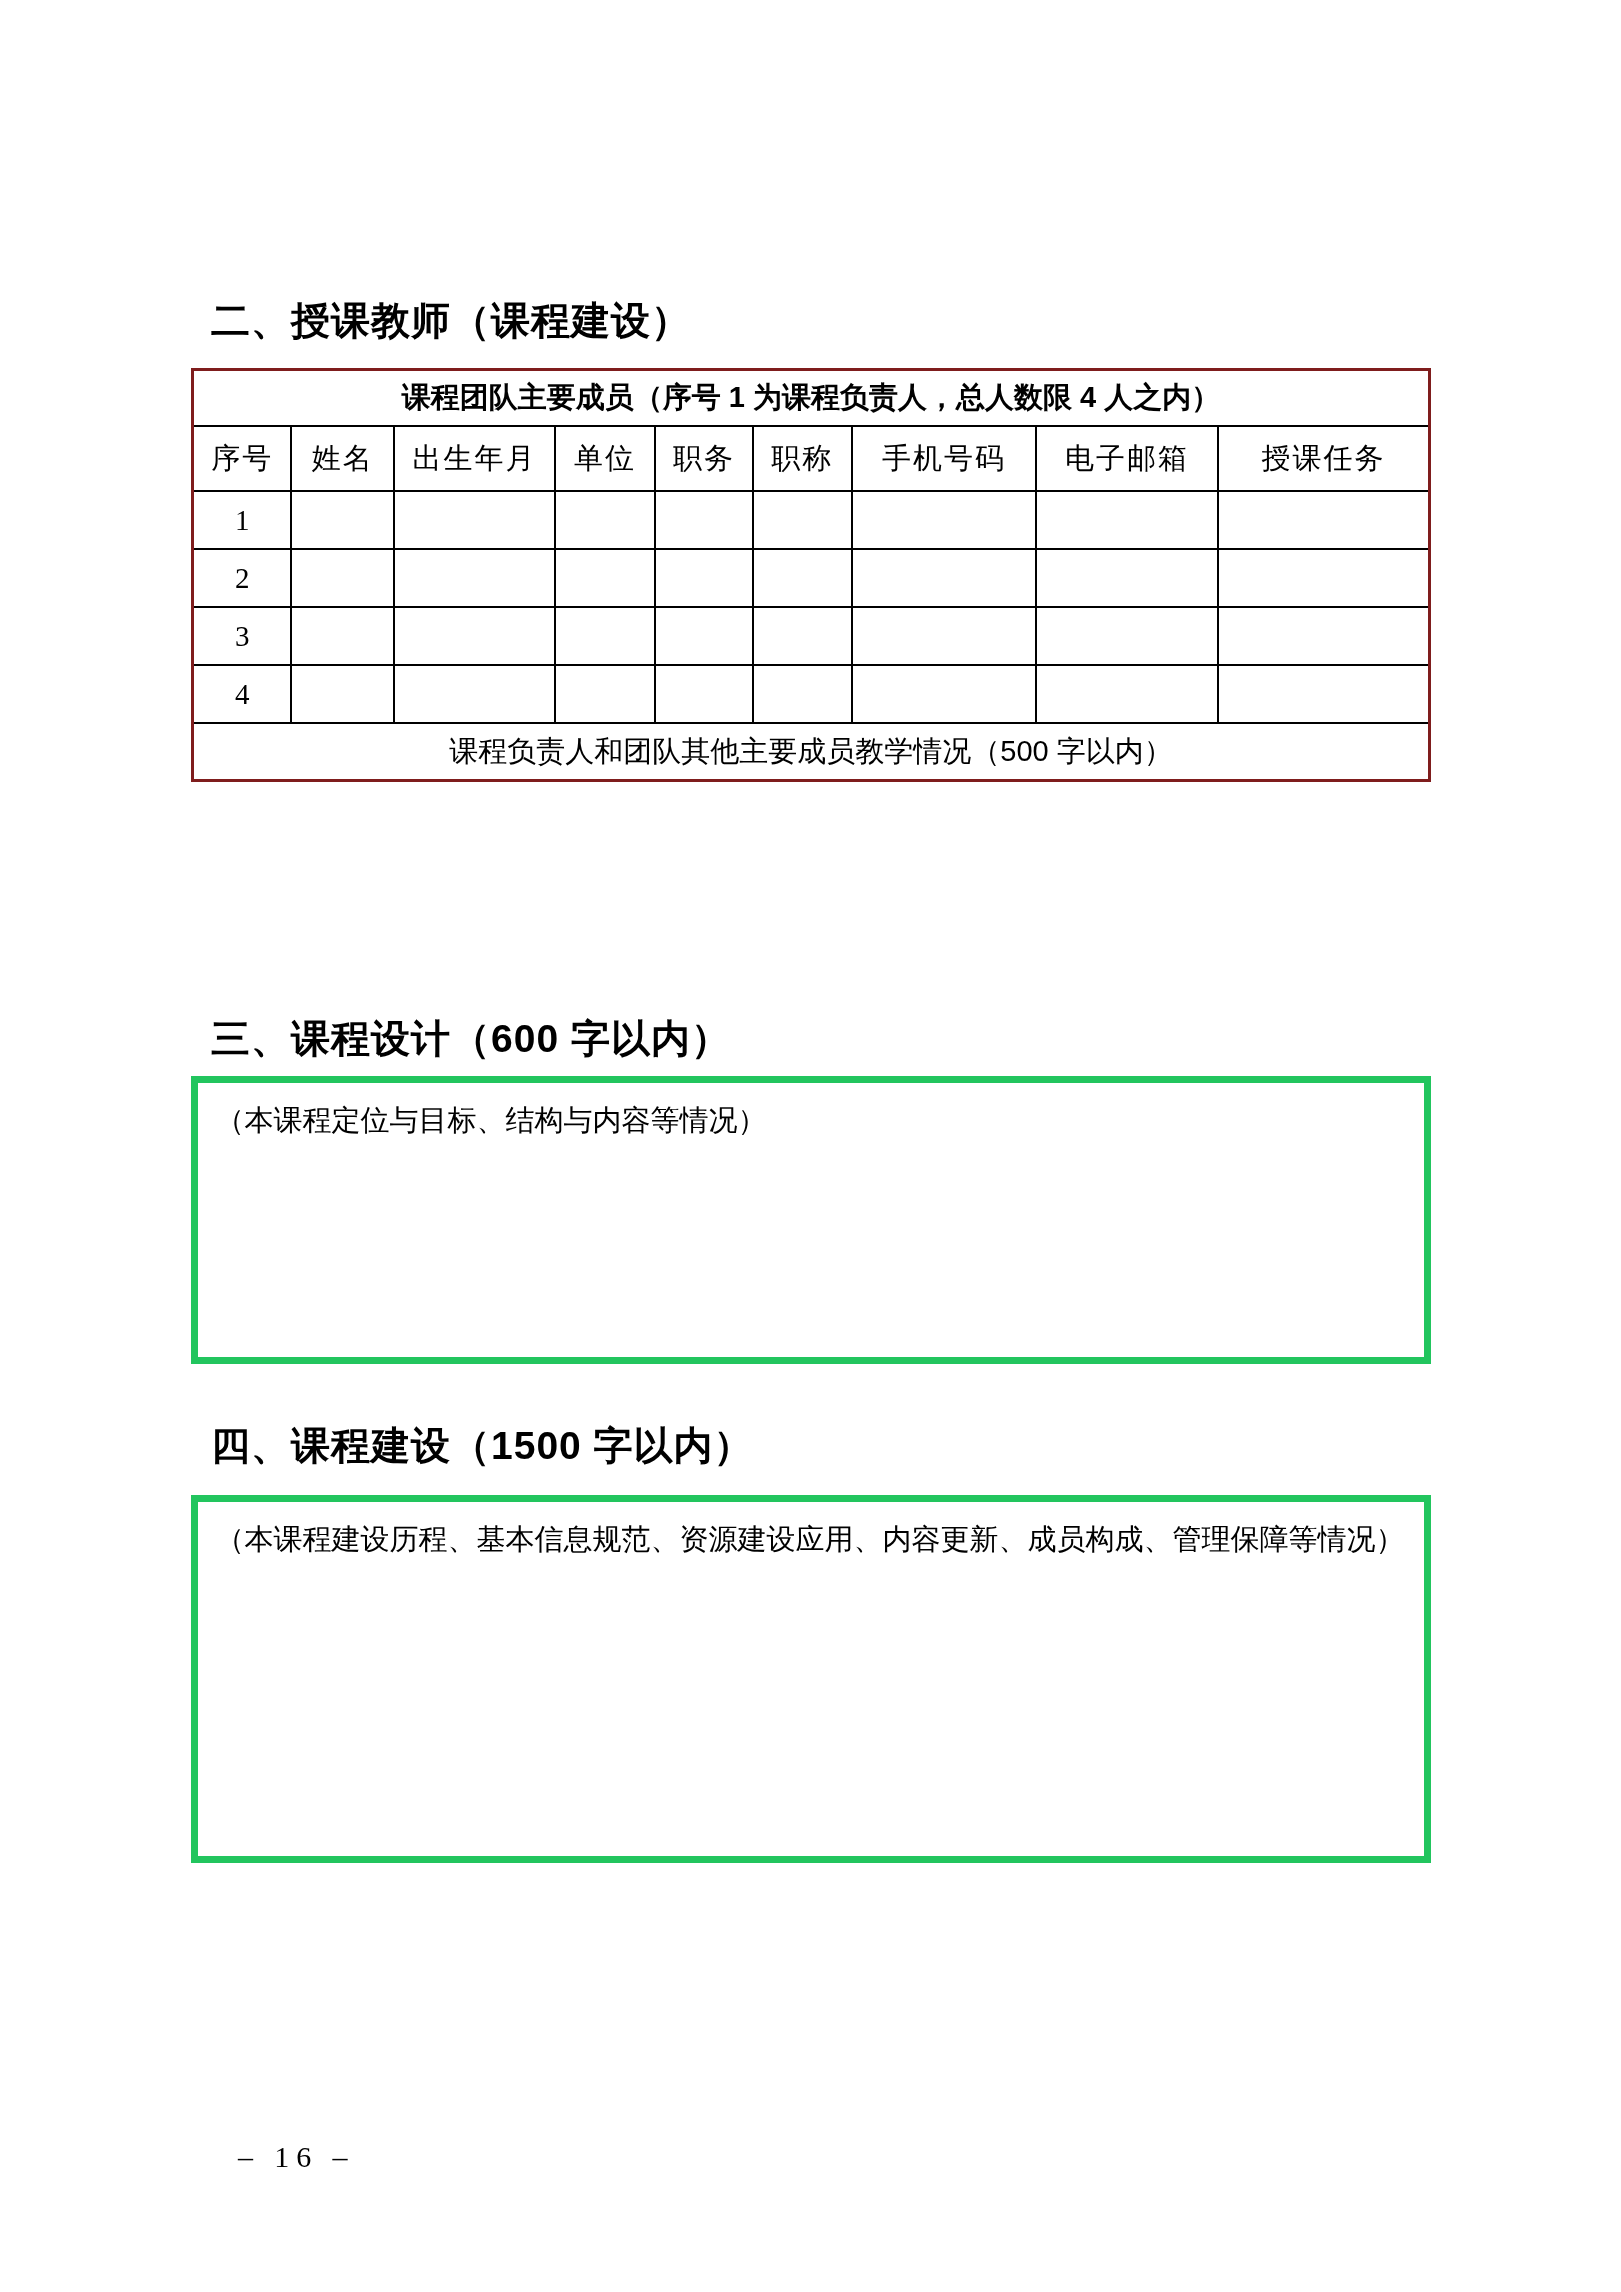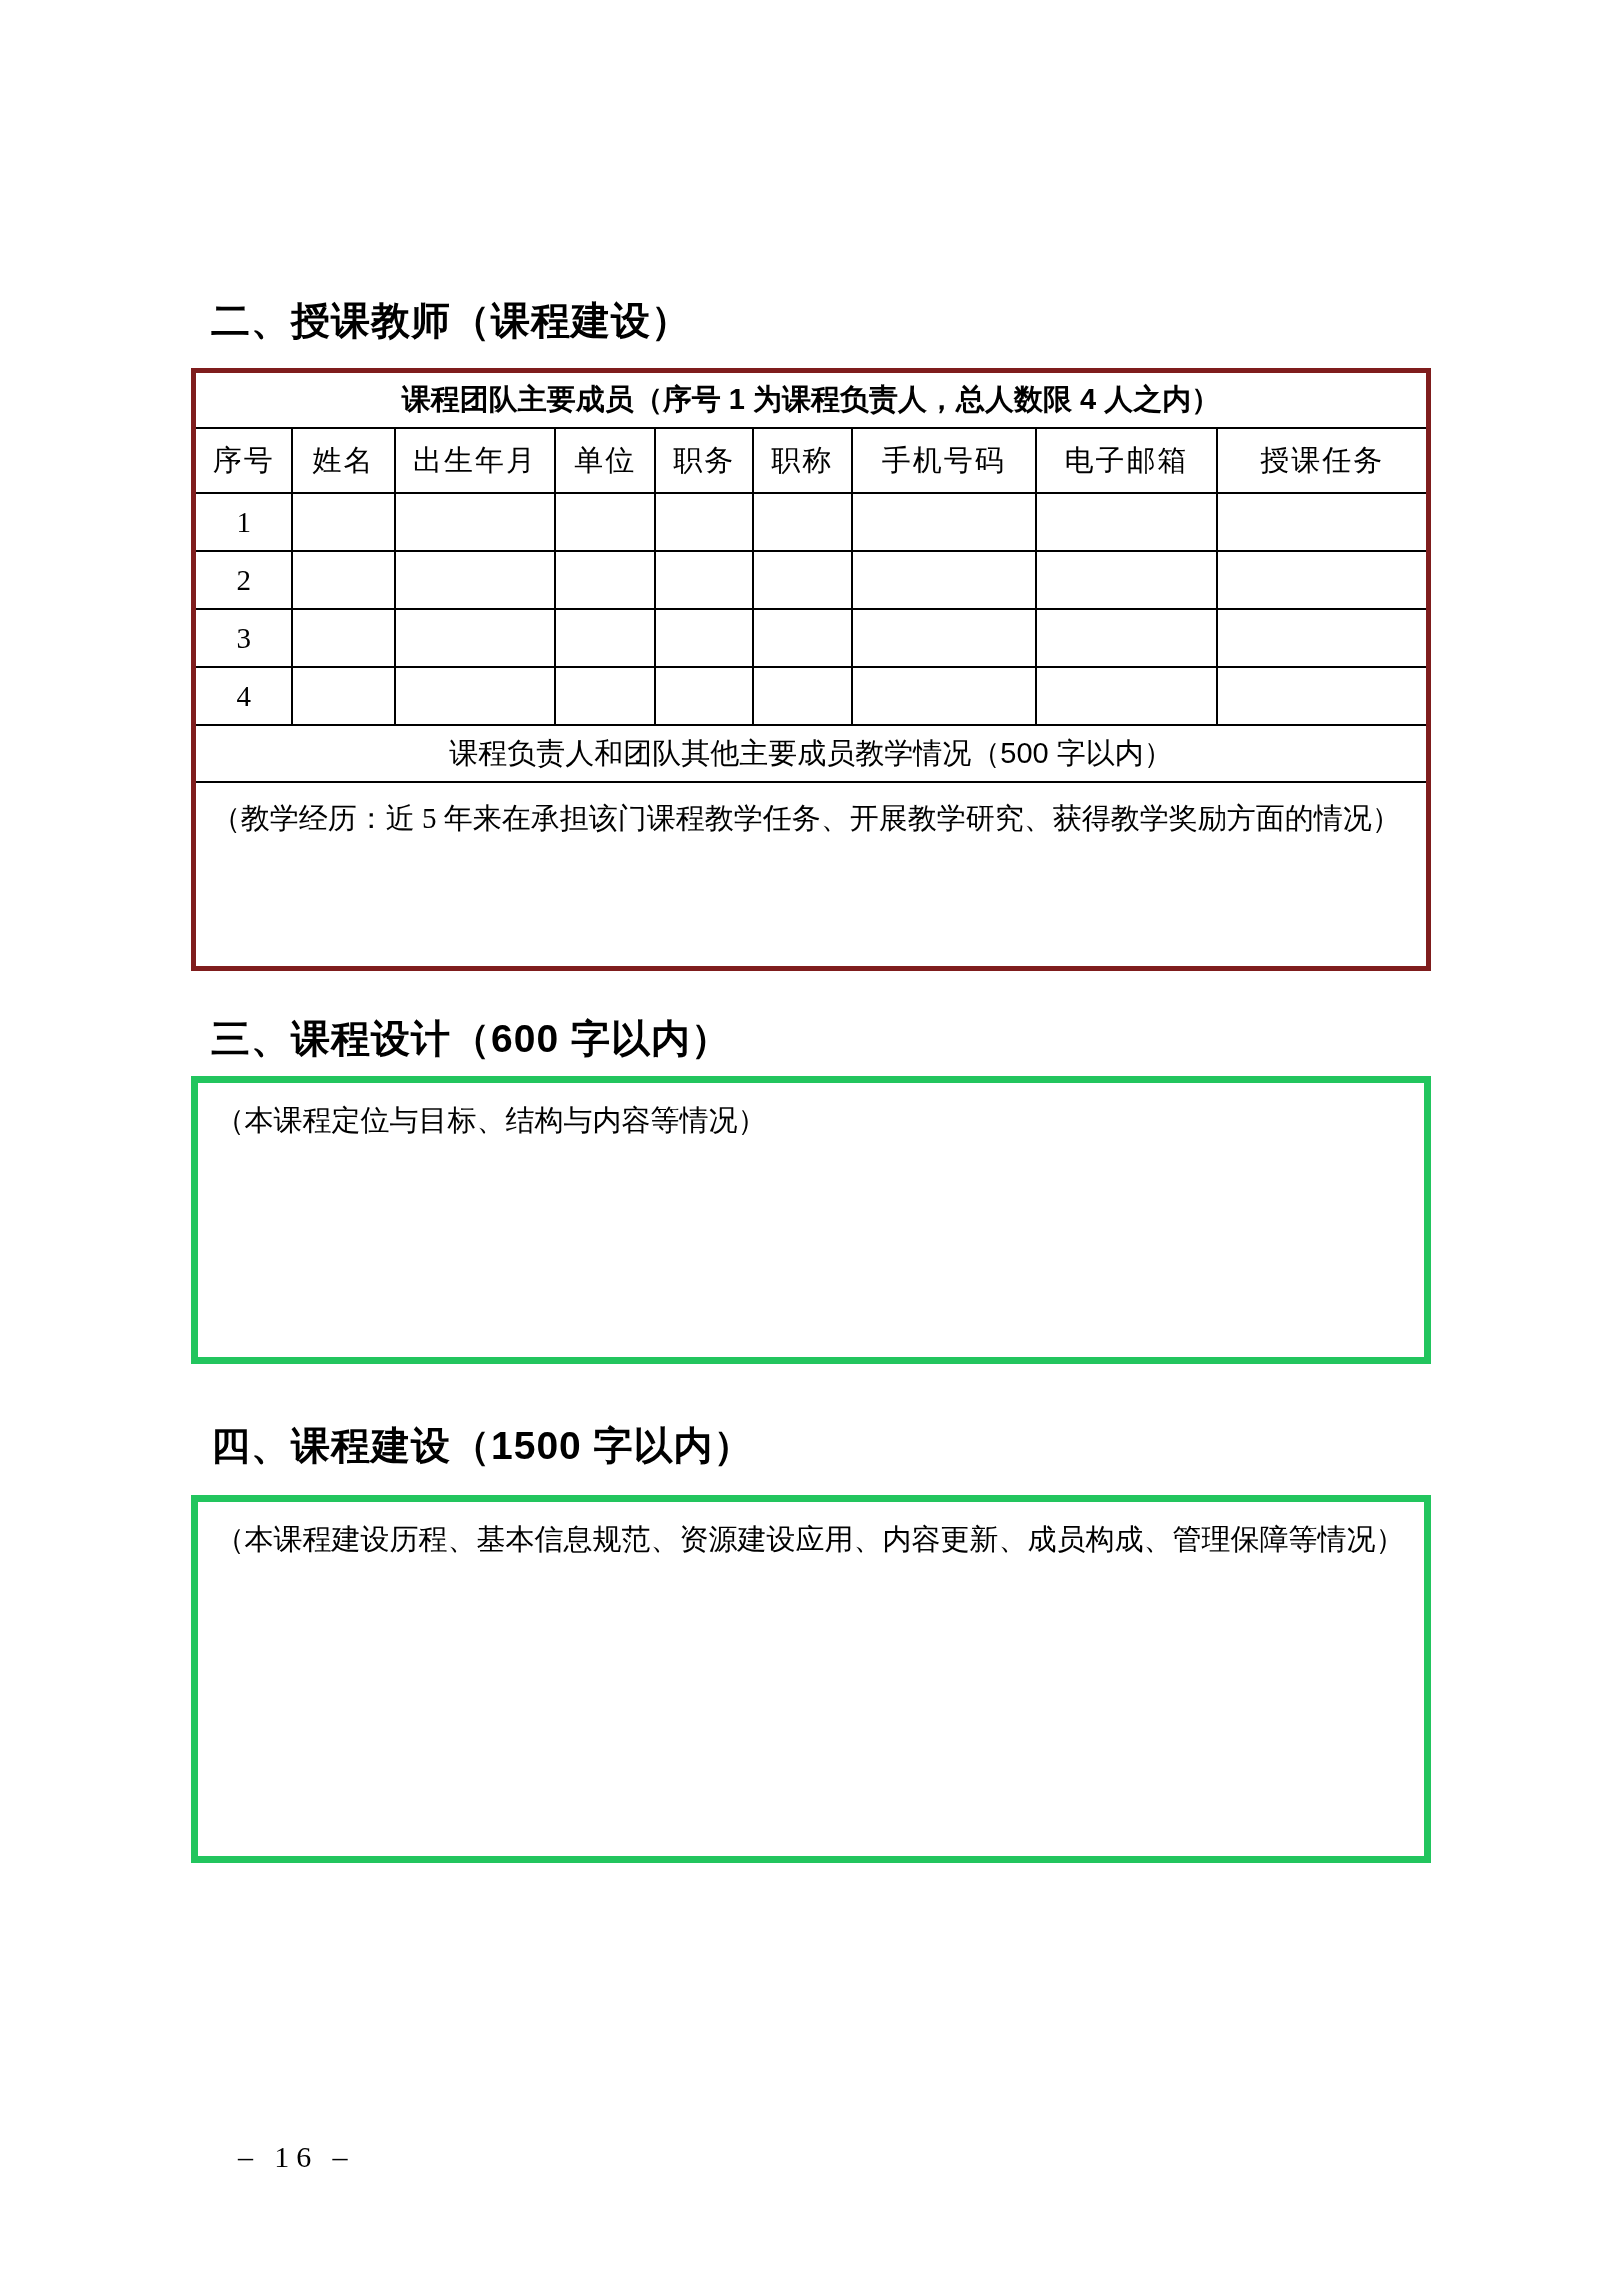--- a/index.html
+++ b/index.html
@@ -15,21 +15,21 @@
     font-weight:bold; font-size:39px; letter-spacing:1px;
     white-space:nowrap;
   }
   #heading-teachers     { top:294px; }
   #heading-design       { top:1012px; }
   #heading-construction { top:1419px; }
 
   table.team-table {
     position:absolute; left:191px; top:368px;
     width:1240px; border-collapse:collapse; table-layout:fixed;
-    border:5px solid #7f1d1d;
+    border:3px solid #7f1d1d;
   }
   table.team-table td, table.team-table th {
     border:2px solid #000; padding:0 5.9px;
     font-size:29px; font-weight:normal;
     overflow:hidden;
   }
   tr.title-row td {
     height:54px; text-align:center; font-weight:bold;
     font-family:"Liberation Sans", sans-serif; font-size:29px;
   }
@@ -139,25 +139,20 @@
         <td></td>
           <td></td>
         <td></td>
           <td></td>
         <td></td>
           <td></td>
       </tr>
       <tr class="subtitle-row">
         <td colspan="9">课程负责人和团队其他主要成员教学情况（500 字以内）</td>
       </tr>
-      <tr class="note-row">
-        <td colspan="9">
-          <p class="note-text">（教学经历：近 5 年来在承担该门课程教学任务、开展教学研究、获得教学奖励方面的情况）</p>
-        </td>
-      </tr>
     </tbody>
   </table>
 
   <h2 class="sec-heading" id="heading-design">三、课程设计（600 字以内）</h2>
 
   <div class="note-box" id="box-design">
     <p class="note-text">（本课程定位与目标、结构与内容等情况）</p>
   </div>
 
   <h2 class="sec-heading" id="heading-construction">四、课程建设（1500 字以内）</h2>

